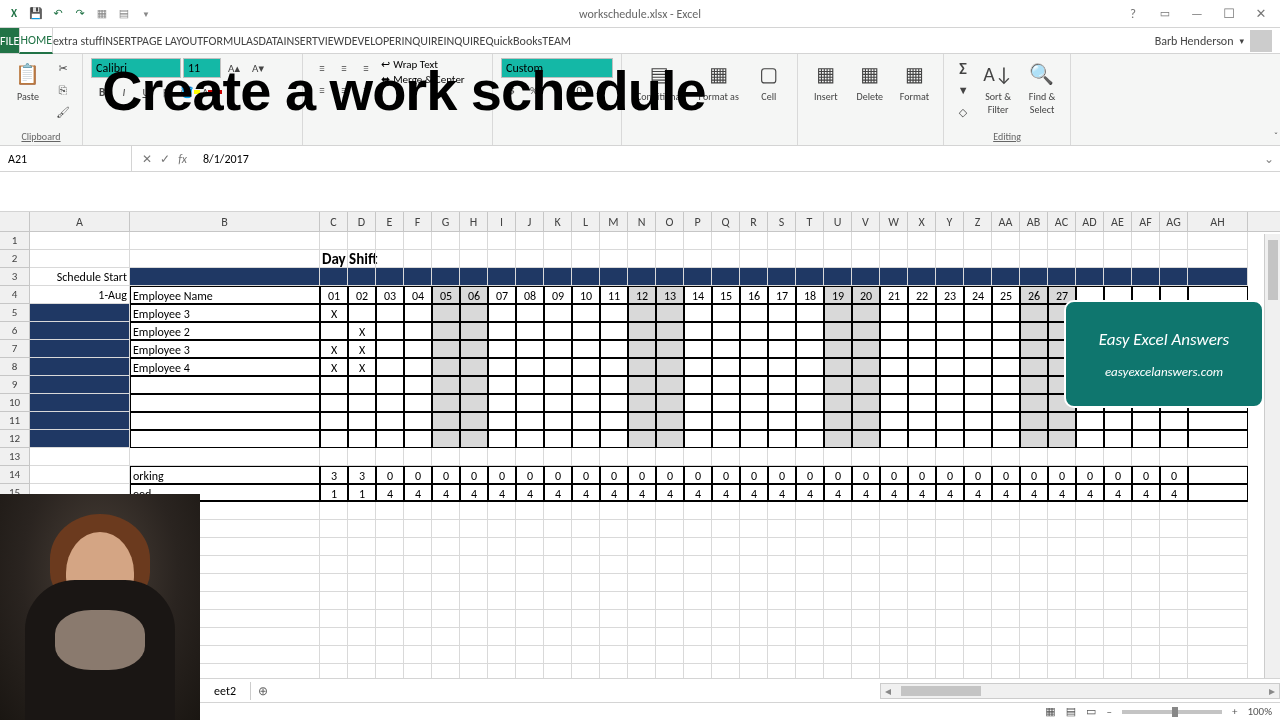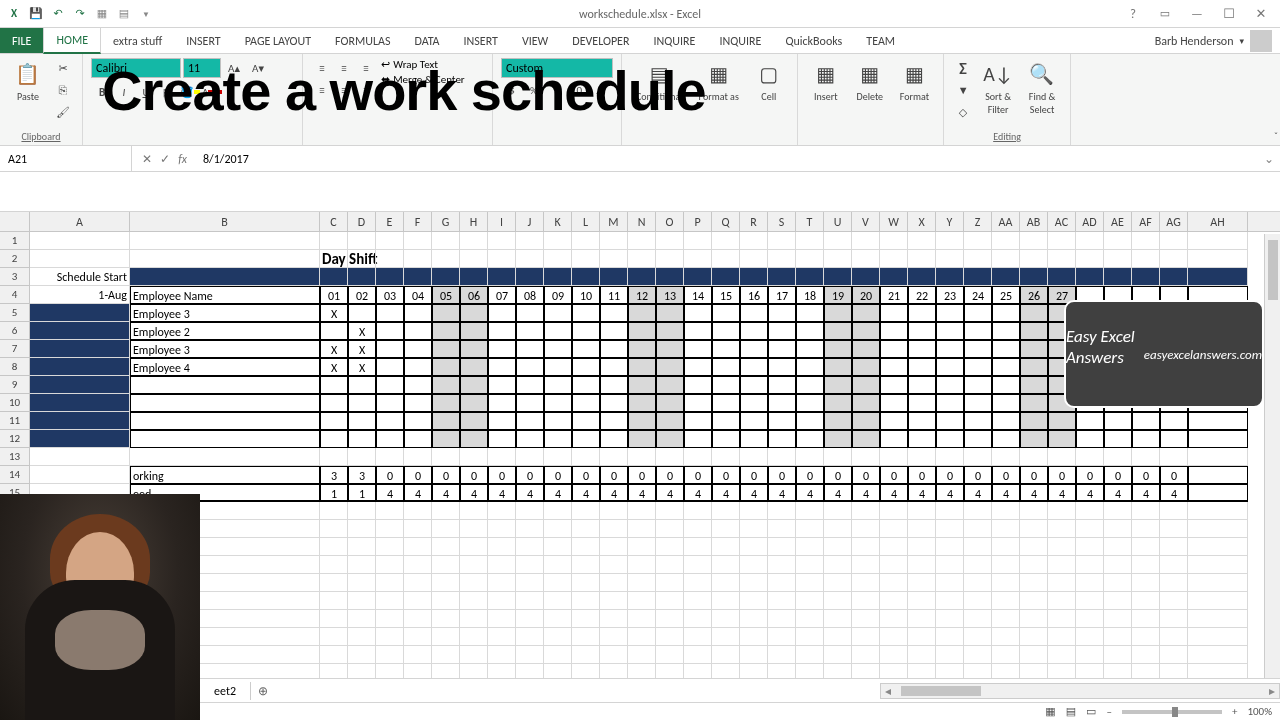--- a/index.html
+++ b/index.html
@@ -9,21 +9,21 @@
 .titlebar { height: 28px; background: #fff; border-bottom: 1px solid #d4d4d4; display: flex; align-items: center; position: relative; }
 .qat { display: flex; gap: 6px; align-items: center; padding-left: 6px; }
 .qat-item { width: 16px; height: 16px; display: flex; align-items: center; justify-content: center; font-size: 11px; color: #217346; }
 .qat-save { color: #3b5998; }
 .title-center { position: absolute; left: 50%; transform: translateX(-50%); color: #666; font-size: 12px; }
 .winbtns { margin-left: auto; display: flex; gap: 2px; padding-right: 4px; }
 .winbtn { width: 30px; height: 22px; display: flex; align-items: center; justify-content: center; color: #777; font-size: 13px; }
 
 
 .ribbon-tabs { height: 26px; display: flex; align-items: stretch; border-bottom: 1px solid #d4d4d4; background: #fff; }
-.tab { padding: 0 12px; display: flex; align-items: center; font-size: 12px; color: #444; cursor: pointer; }
+.tab { padding: 0 0; display: flex; align-items: center; font-size: 12px; color: #444; cursor: pointer; }
 .tab.file { background: #217346; color: #fff; font-weight: 400; }
 .tab.active { color: #217346; border-bottom: 2px solid #217346; border-left: 1px solid #d4d4d4; border-right: 1px solid #d4d4d4; margin-bottom: -1px; background: #fff; }
 .user-area { margin-left: auto; display: flex; align-items: center; gap: 6px; padding-right: 8px; color: #444; font-size: 12px; }
 .avatar-sq { width: 22px; height: 22px; background: #ccc; }
 
 
 .ribbon { height: 92px; background: #f5f6f5; border-bottom: 1px solid #d4d4d4; display: flex; position: relative; overflow: hidden; }
 .group { border-right: 1px solid #d9d9d9; padding: 4px 8px 2px 8px; display: flex; flex-direction: column; position: relative; }
 .group-label { text-align: center; font-size: 10px; color: #666; margin-top: auto; padding-top: 2px; text-decoration: underline; }
 .group-content { display: flex; gap: 4px; align-items: flex-start; flex: 1; }
@@ -63,21 +63,21 @@
 .cell.wknd { background: #d9d9d9; }
 .cell.center { text-align: center; }
 .cell.right { text-align: right; }
 .cell.bold { font-weight: bold; }
 .col-A { width: 100px; }
 .col-B { width: 190px; }
 .col-narrow { width: 28px; }
 .col-AH { width: 60px; }
 
 
-.promo { position: absolute; right: 16px; top: 300px; width: 200px; height: 108px; background: #404040; border: 2px solid #fff; border-radius: 10px; color: #fff; display: flex; flex-direction: row; align-items: center; justify-content: center; z-index: 60; font-family: Georgia, serif; }
+.promo { position: absolute; right: 16px; top: 300px; width: 200px; height: 108px; background: #0f766e; border: 2px solid #fff; border-radius: 10px; color: #fff; display: flex; flex-direction: column; align-items: center; justify-content: center; z-index: 60; font-family: Georgia, serif; }
 .promo-title { font-size: 17px; font-style: italic; margin-bottom: 14px; }
 .promo-url { font-size: 13px; font-style: italic; }
 
 
 .person { position: absolute; left: 0; bottom: 0; width: 200px; height: 226px; background: radial-gradient(ellipse at 50% 35%, #4a4038 0%, #2a2420 55%, #1a1612 100%); z-index: 70; }
 .person-body { position: absolute; left: 50%; bottom: 0; transform: translateX(-50%); width: 150px; height: 140px; background: #1a1614; border-radius: 50px 50px 0 0; }
 .person-head { position: absolute; left: 50%; top: 38px; transform: translateX(-50%); width: 68px; height: 82px; background: #d4a584; border-radius: 50% 50% 45% 45%; }
 .person-hair { position: absolute; left: 50%; top: 20px; transform: translateX(-50%); width: 100px; height: 90px; background: #6b3a1e; border-radius: 50% 50% 35% 35%; }
 .person-scarf { position: absolute; left: 50%; bottom: 50px; transform: translateX(-50%); width: 90px; height: 60px; background: #8a7a6e; border-radius: 40%; }
 

